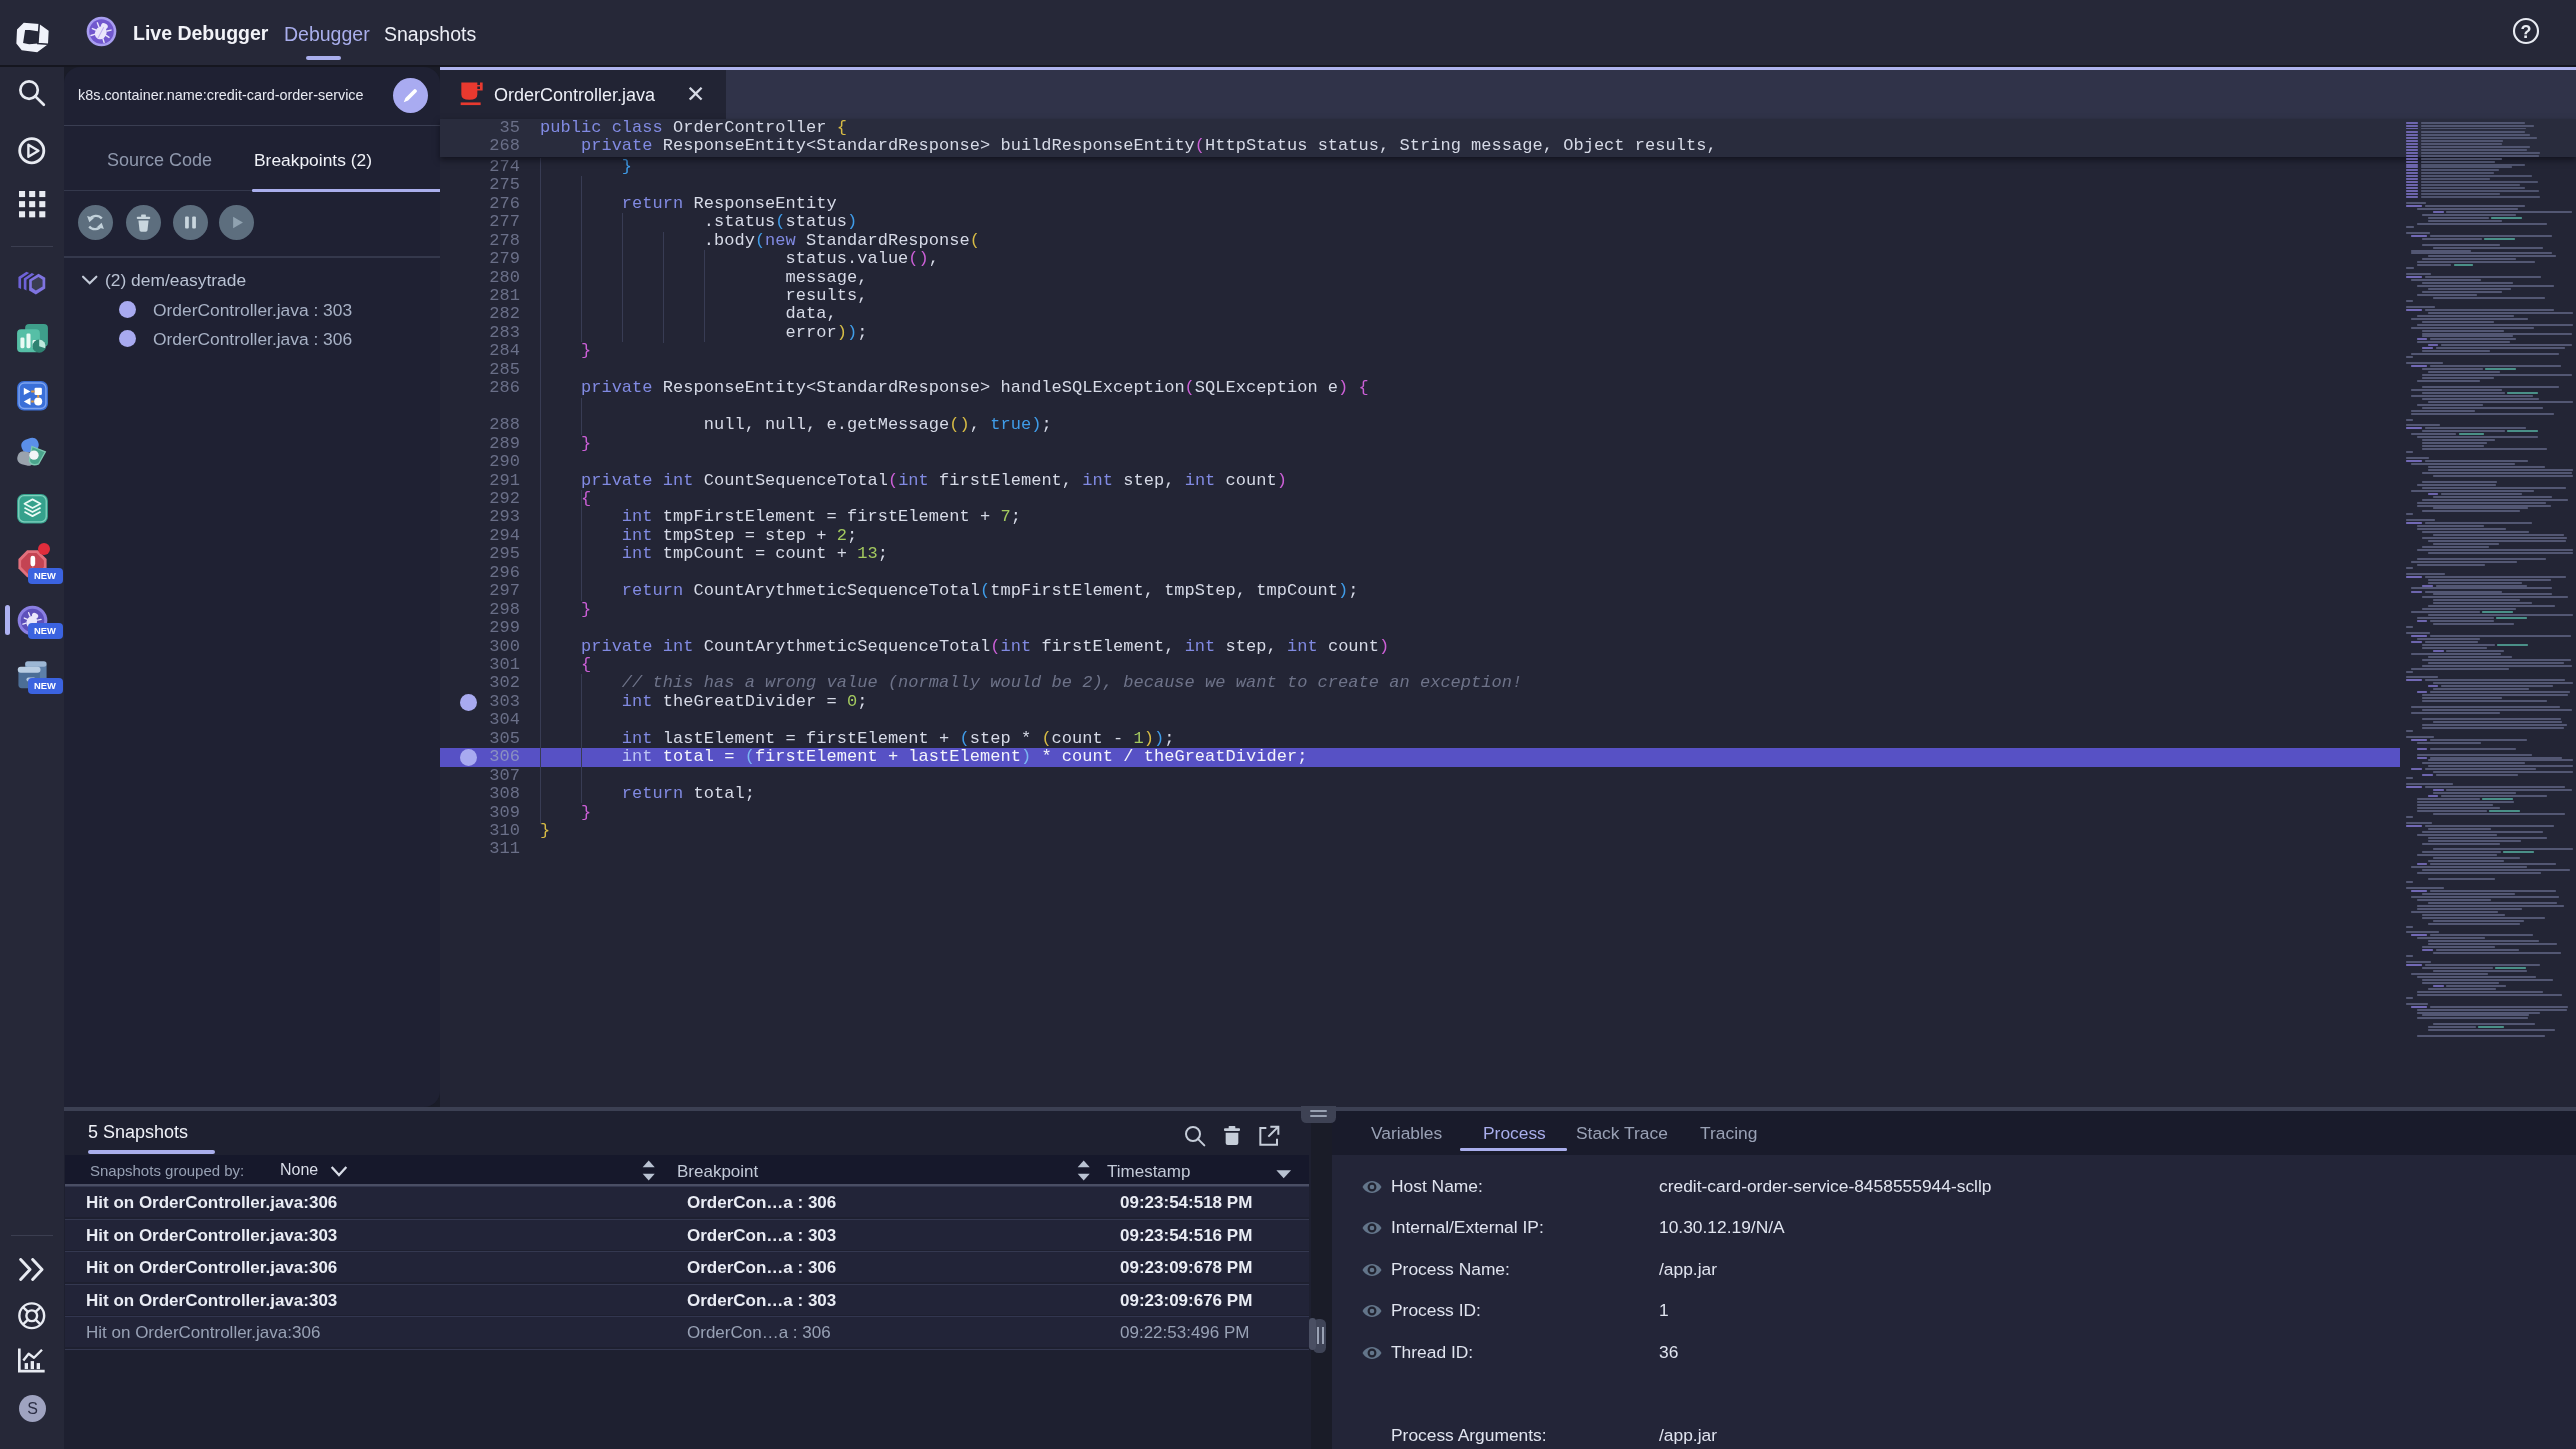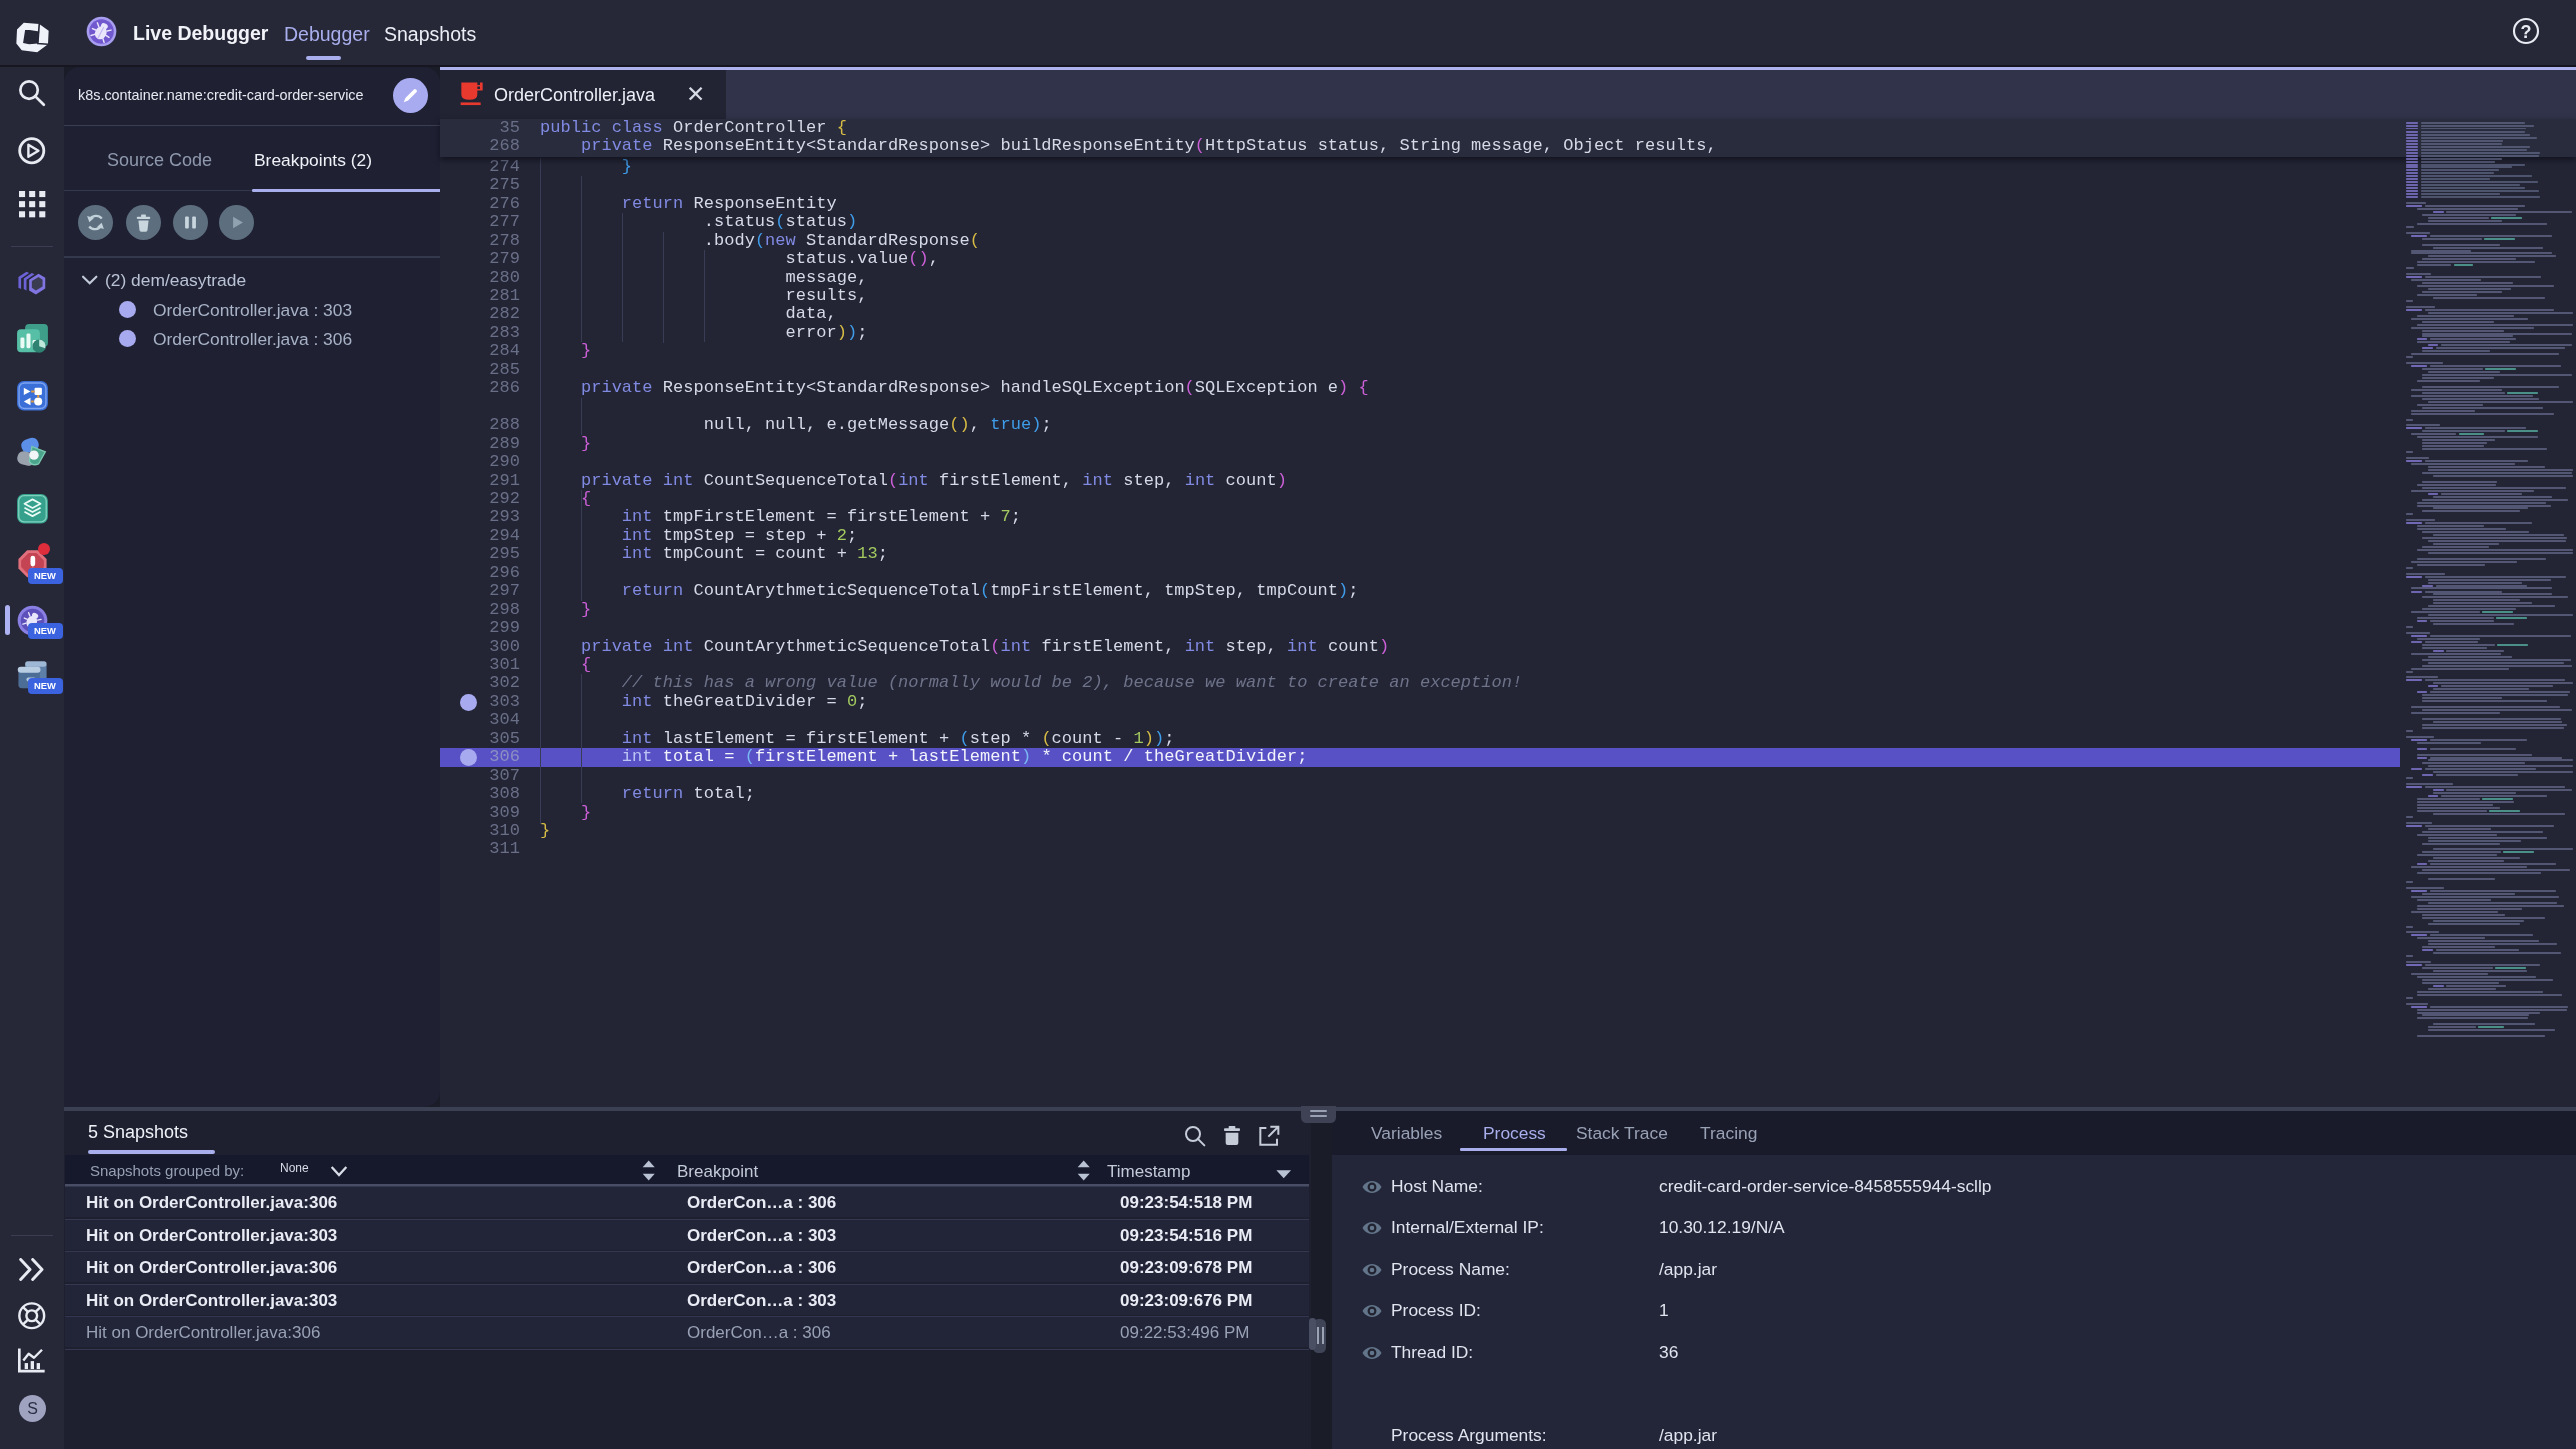--- a/index.html
+++ b/index.html
@@ -701,21 +701,21 @@
       <rect x="13" y="3" width="10" height="5" rx="1" fill="#c6cdd9"></rect>
       <rect x="6" y="6.5" width="24" height="4" rx="1.5" fill="#c6cdd9"></rect>
       <path d="M8.5 13 h19 v15.5 a3 3 0 0 1 -3 3 h-13 a3 3 0 0 1 -3 -3 Z" fill="#c6cdd9"></path>
     </svg>
 <svg class="abs" style="left:1257px;top:1124px" width="24" height="24" viewBox="0 0 36 36">
       <path d="M14 6 H5 V31 H30 V22" fill="none" stroke="#c6cdd9" stroke-width="3"></path>
       <path d="M20 4 h12 v12 M32 4 L17 19" fill="none" stroke="#c6cdd9" stroke-width="3"></path>
     </svg>
 <div class="abs" id="snhead"></div>
 <div class="abs" style="left:90px;top:1162px;font-size:15px;color:#97a0b3">Snapshots grouped by:</div>
-<div class="abs" style="left:280px;top:1161px;font-size:12px;color:#d9dde8">None</div>
+<div class="abs" style="left:280px;top:1161px;font-size:16px;color:#d9dde8">None</div>
 <svg class="abs" style="left:329px;top:1165px" width="20" height="13.4" viewBox="0 0 30 20">
       <path d="M4 3 L15 15 L26 3" fill="none" stroke="#d9dde8" stroke-width="3.4"></path>
     </svg>
 <svg class="abs" style="left:640px;top:1159px" width="17.4" height="23" viewBox="0 0 26 34">
       <path d="M13 2 L22 12 L4 12 Z" fill="#b9c2d2"></path>
       <path d="M13 32 L22 22 L4 22 Z" fill="#b9c2d2"></path>
     </svg>
 <div class="abs" style="left:677px;top:1162px;font-size:17px;color:#c3cad8">Breakpoint</div>
 <svg class="abs" style="left:1075px;top:1159px" width="17.4" height="23" viewBox="0 0 26 34">
       <path d="M13 2 L22 12 L4 12 Z" fill="#b9c2d2"></path>

